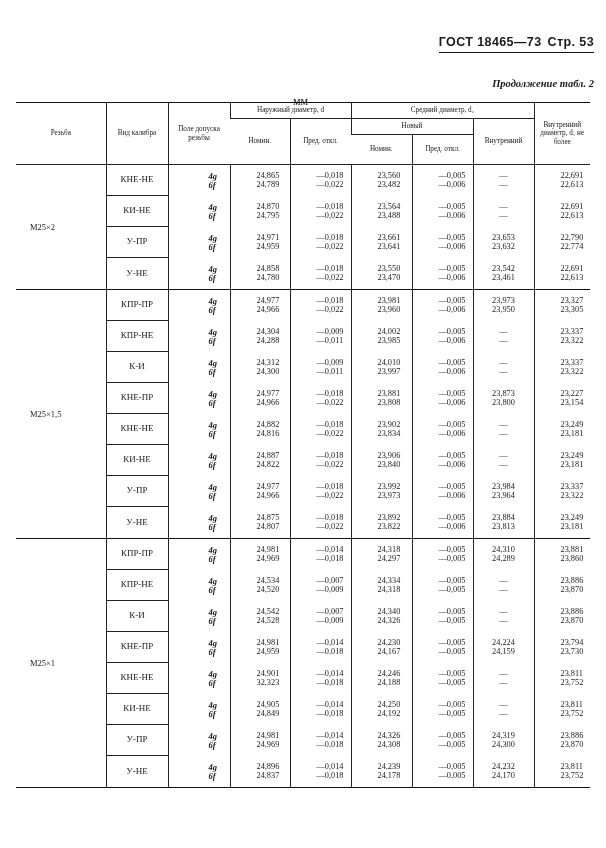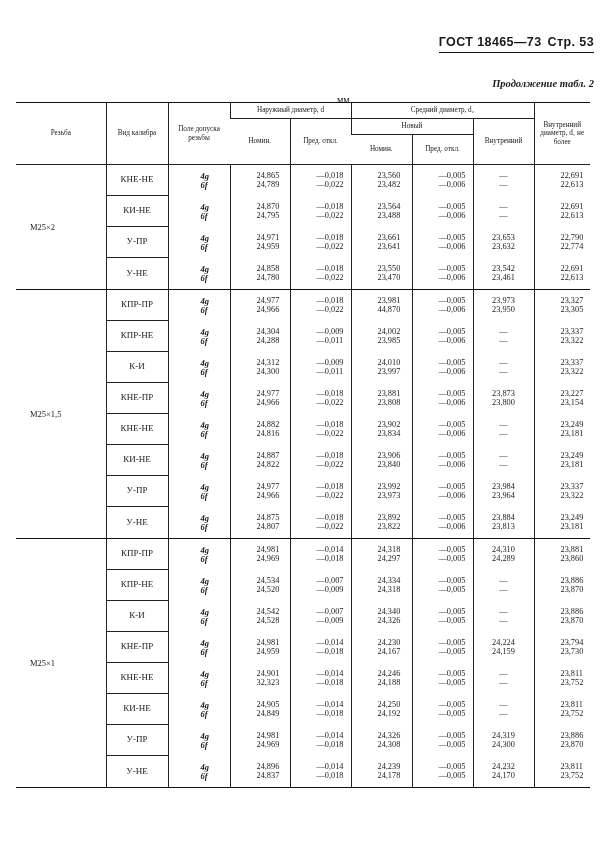--- a/index.html
+++ b/index.html
@@ -1,32 +1,32 @@
 <!DOCTYPE html>
 <html><head>
 <meta charset="utf-8">
 <style>
   * { box-sizing: border-box; margin: 0; padding: 0; }
   body { width: 606px; height: 848px; background: #ffffff; font-family: "Liberation Serif", "DejaVu Serif", serif; color: #1a1a1a; position: relative; overflow: hidden; }
   .header-right { position: absolute; right: 12px; top: 32px; text-align: right; }
   .gost { font-family: "Liberation Sans", "DejaVu Sans", sans-serif; font-weight: bold; font-size: 12.5px; letter-spacing: 0.4px; padding-bottom: 3px; border-bottom: 1.5px solid #111; display: inline-block; margin-left: 21px; }
   .gost .pg { font-weight: bold; margin-left: 6px; }
   .cont { position: absolute; right: 12px; top: 78px; font-style: italic; font-size: 10.5px; font-weight: bold; }
-  .mm { position: absolute; left: 293px; top: 94px; font-size: 10px; margin-left: 44px; }
+  .mm { position: absolute; left: 293px; top: 94px; font-size: 12px; }
   table { position: absolute; left: 16px; top: 102px; width: 574px; border-collapse: collapse; font-size: 8.5px; }
   th { font-weight: normal; font-size: 7.2px; border-left: 1px solid #222; border-bottom: 1px solid #222; text-align: center; vertical-align: middle; padding: 1px 2px; line-height: 1.15; }
   thead tr:first-child th { border-top: 1.5px solid #111; margin-top: 28px; }
   th:first-child, td:first-child { border-left: none; }
   td { border-left: 1px solid #222; vertical-align: top; padding: 0; }
   td.thread { font-size: 8.5px; vertical-align: middle; padding-left: 14px; border-bottom: 1.5px solid #111; }
   .cell-inner { display: flex; flex-direction: column; }
   .sub { height: 31px; display: flex; align-items: center; justify-content: center; flex-direction: column; line-height: 1.05; font-size: 8.3px; }
   .gauge .sub { border-bottom: 1px solid #222; font-size: 9px; }
   .gauge .sub:last-child { border-bottom: none; }
-  .tol .sub { font-style: italic; font-weight: bold; font-size: 8.5px; align-items: flex-start; padding-left: 32px; }
+  .tol .sub { font-style: italic; font-weight: bold; font-size: 8.5px; align-items: flex-start; padding-left: 40px; }
   .num .sub { align-items: flex-start; padding-left: 26px; }
   .dash-cell .sub { align-items: center; }
   .grp-bottom { border-bottom: 1.5px solid #111; }
 </style>
 </head>
 <body>
 
 <div class="header-right">
   <span class="gost">
     <span>ГОСТ 18465—73</span><span class="pg">Стр. 53</span>
@@ -338,21 +338,21 @@
             <div class="sub">
               <span>—0,018</span>
               <span>—0,022</span>
             </div>
           </div>
         </td>
         <td class="num grp-bottom">
           <div class="cell-inner">
             <div class="sub">
               <span>23,981</span>
-              <span>44,870</span>
+              <span>23,960</span>
             </div>
             <div class="sub">
               <span>24,002</span>
               <span>23,985</span>
             </div>
             <div class="sub">
               <span>24,010</span>
               <span>23,997</span>
             </div>
             <div class="sub">

